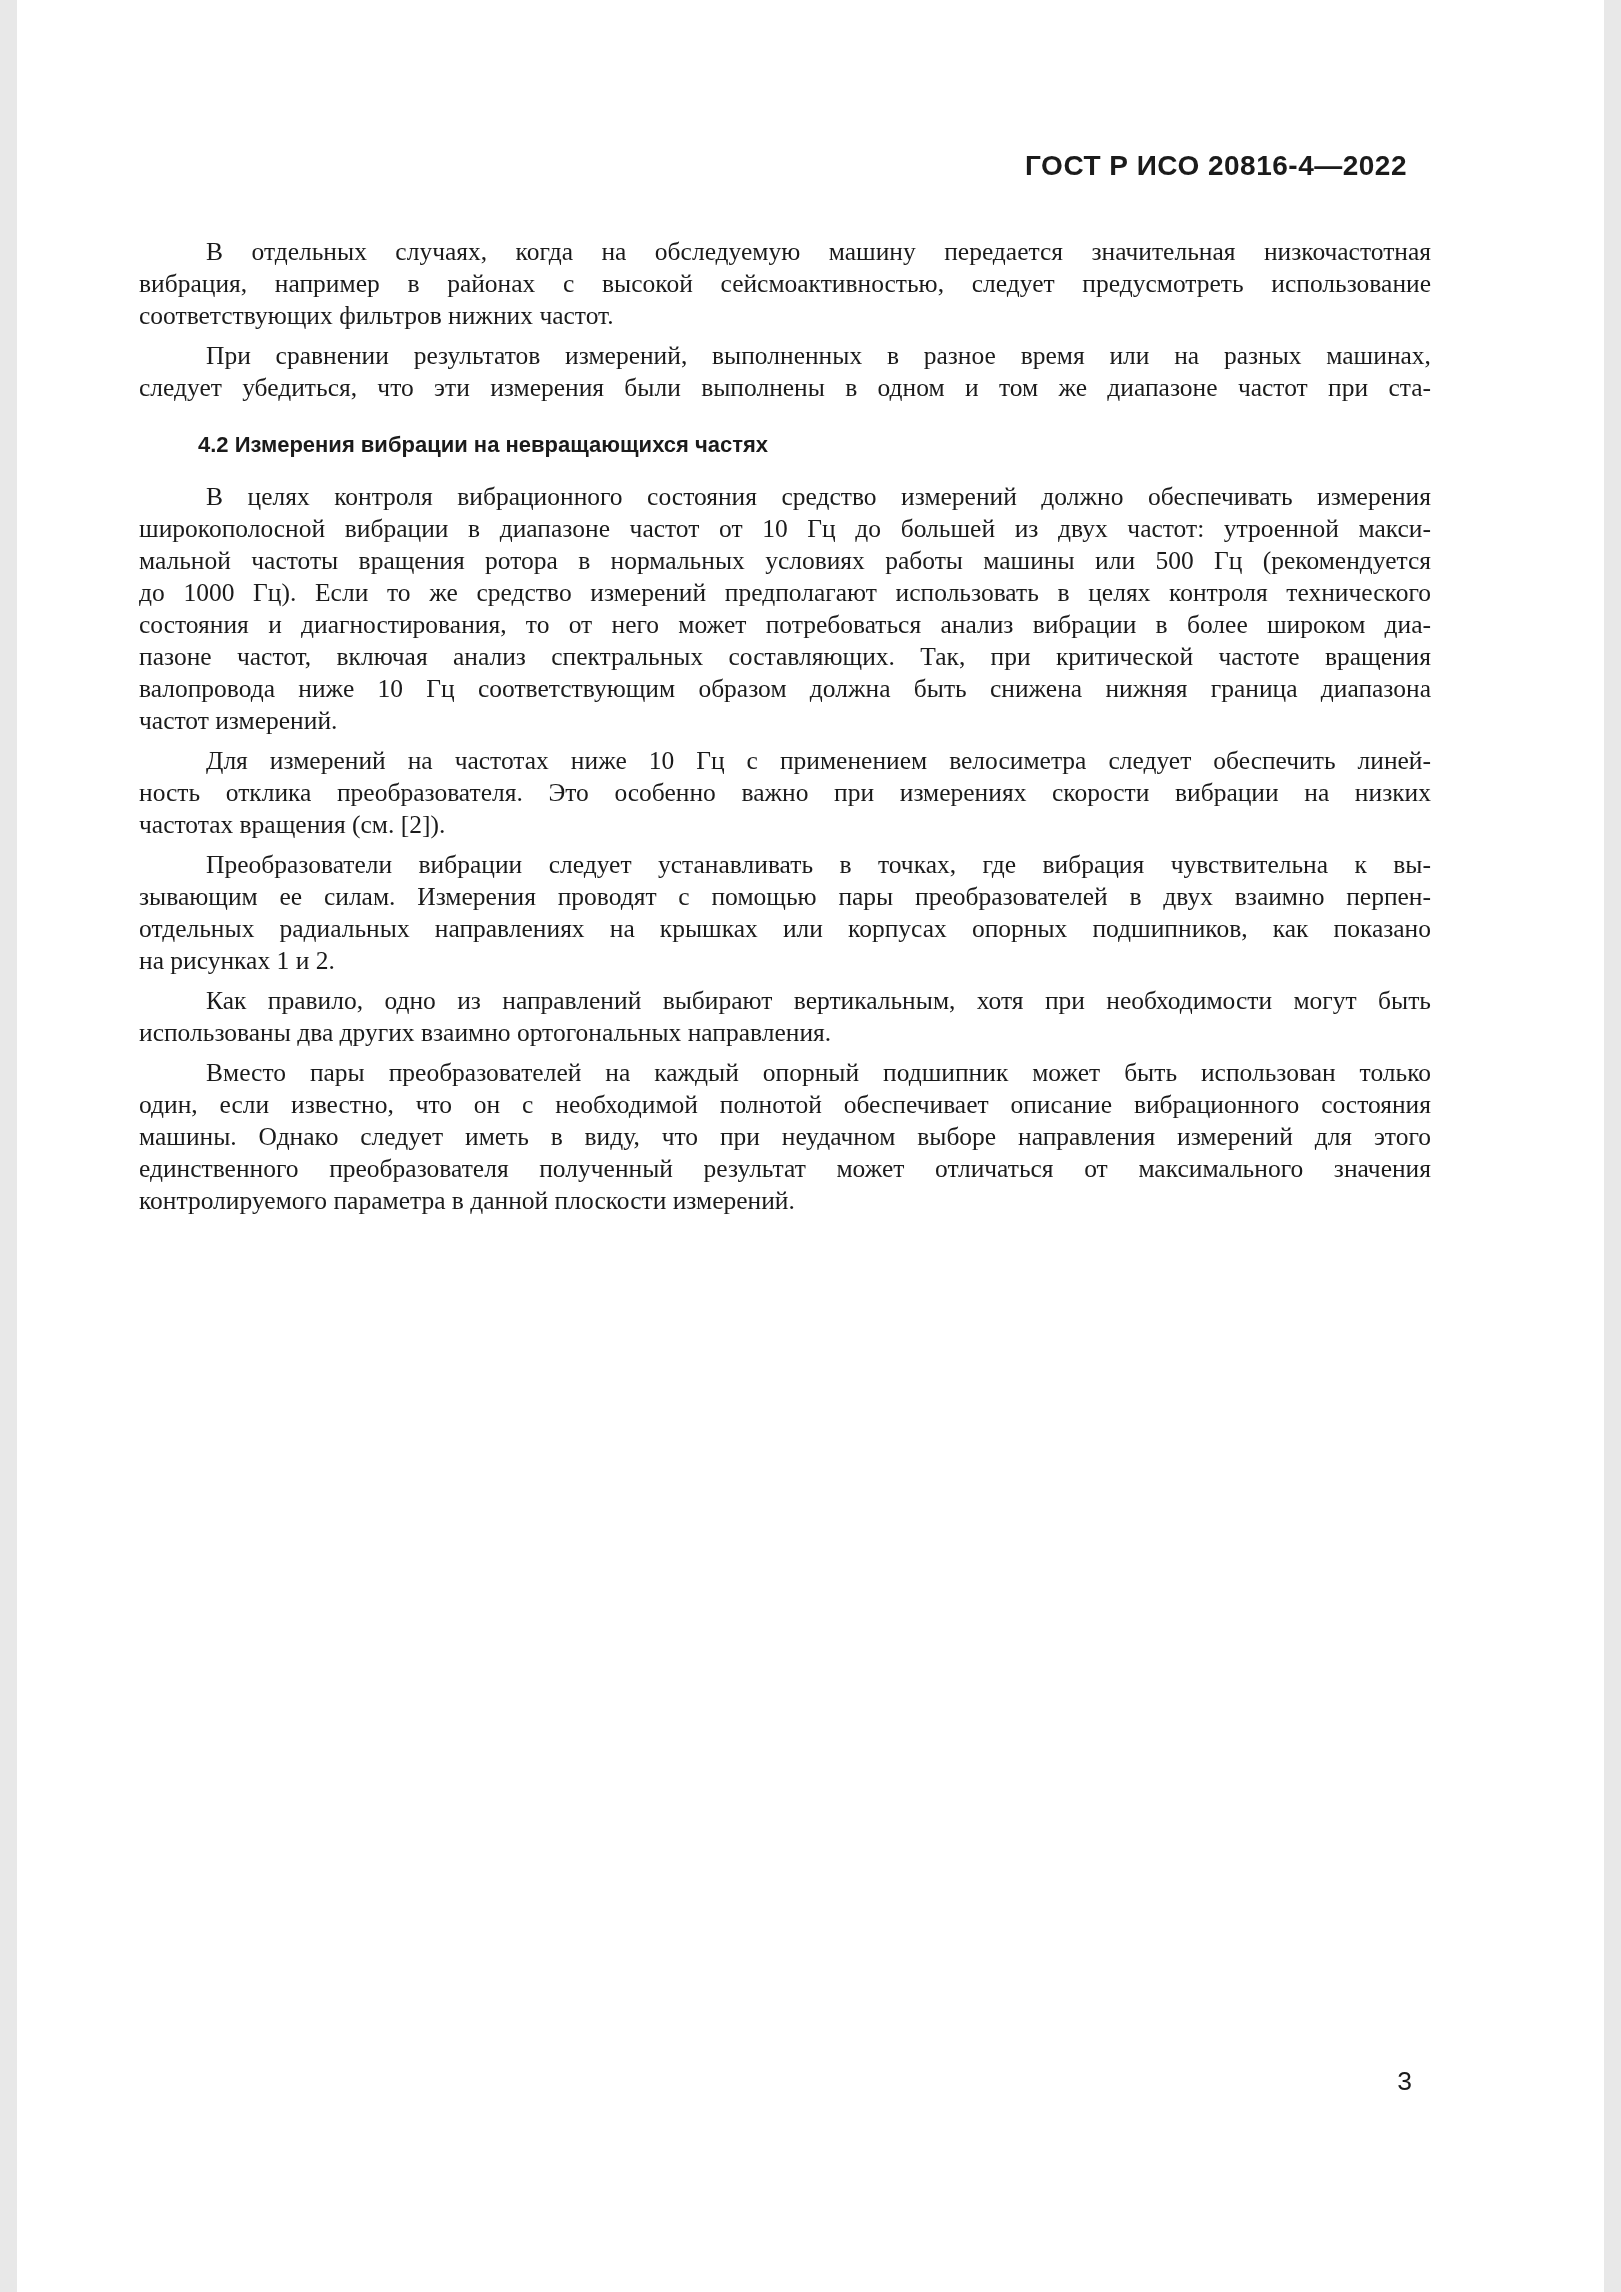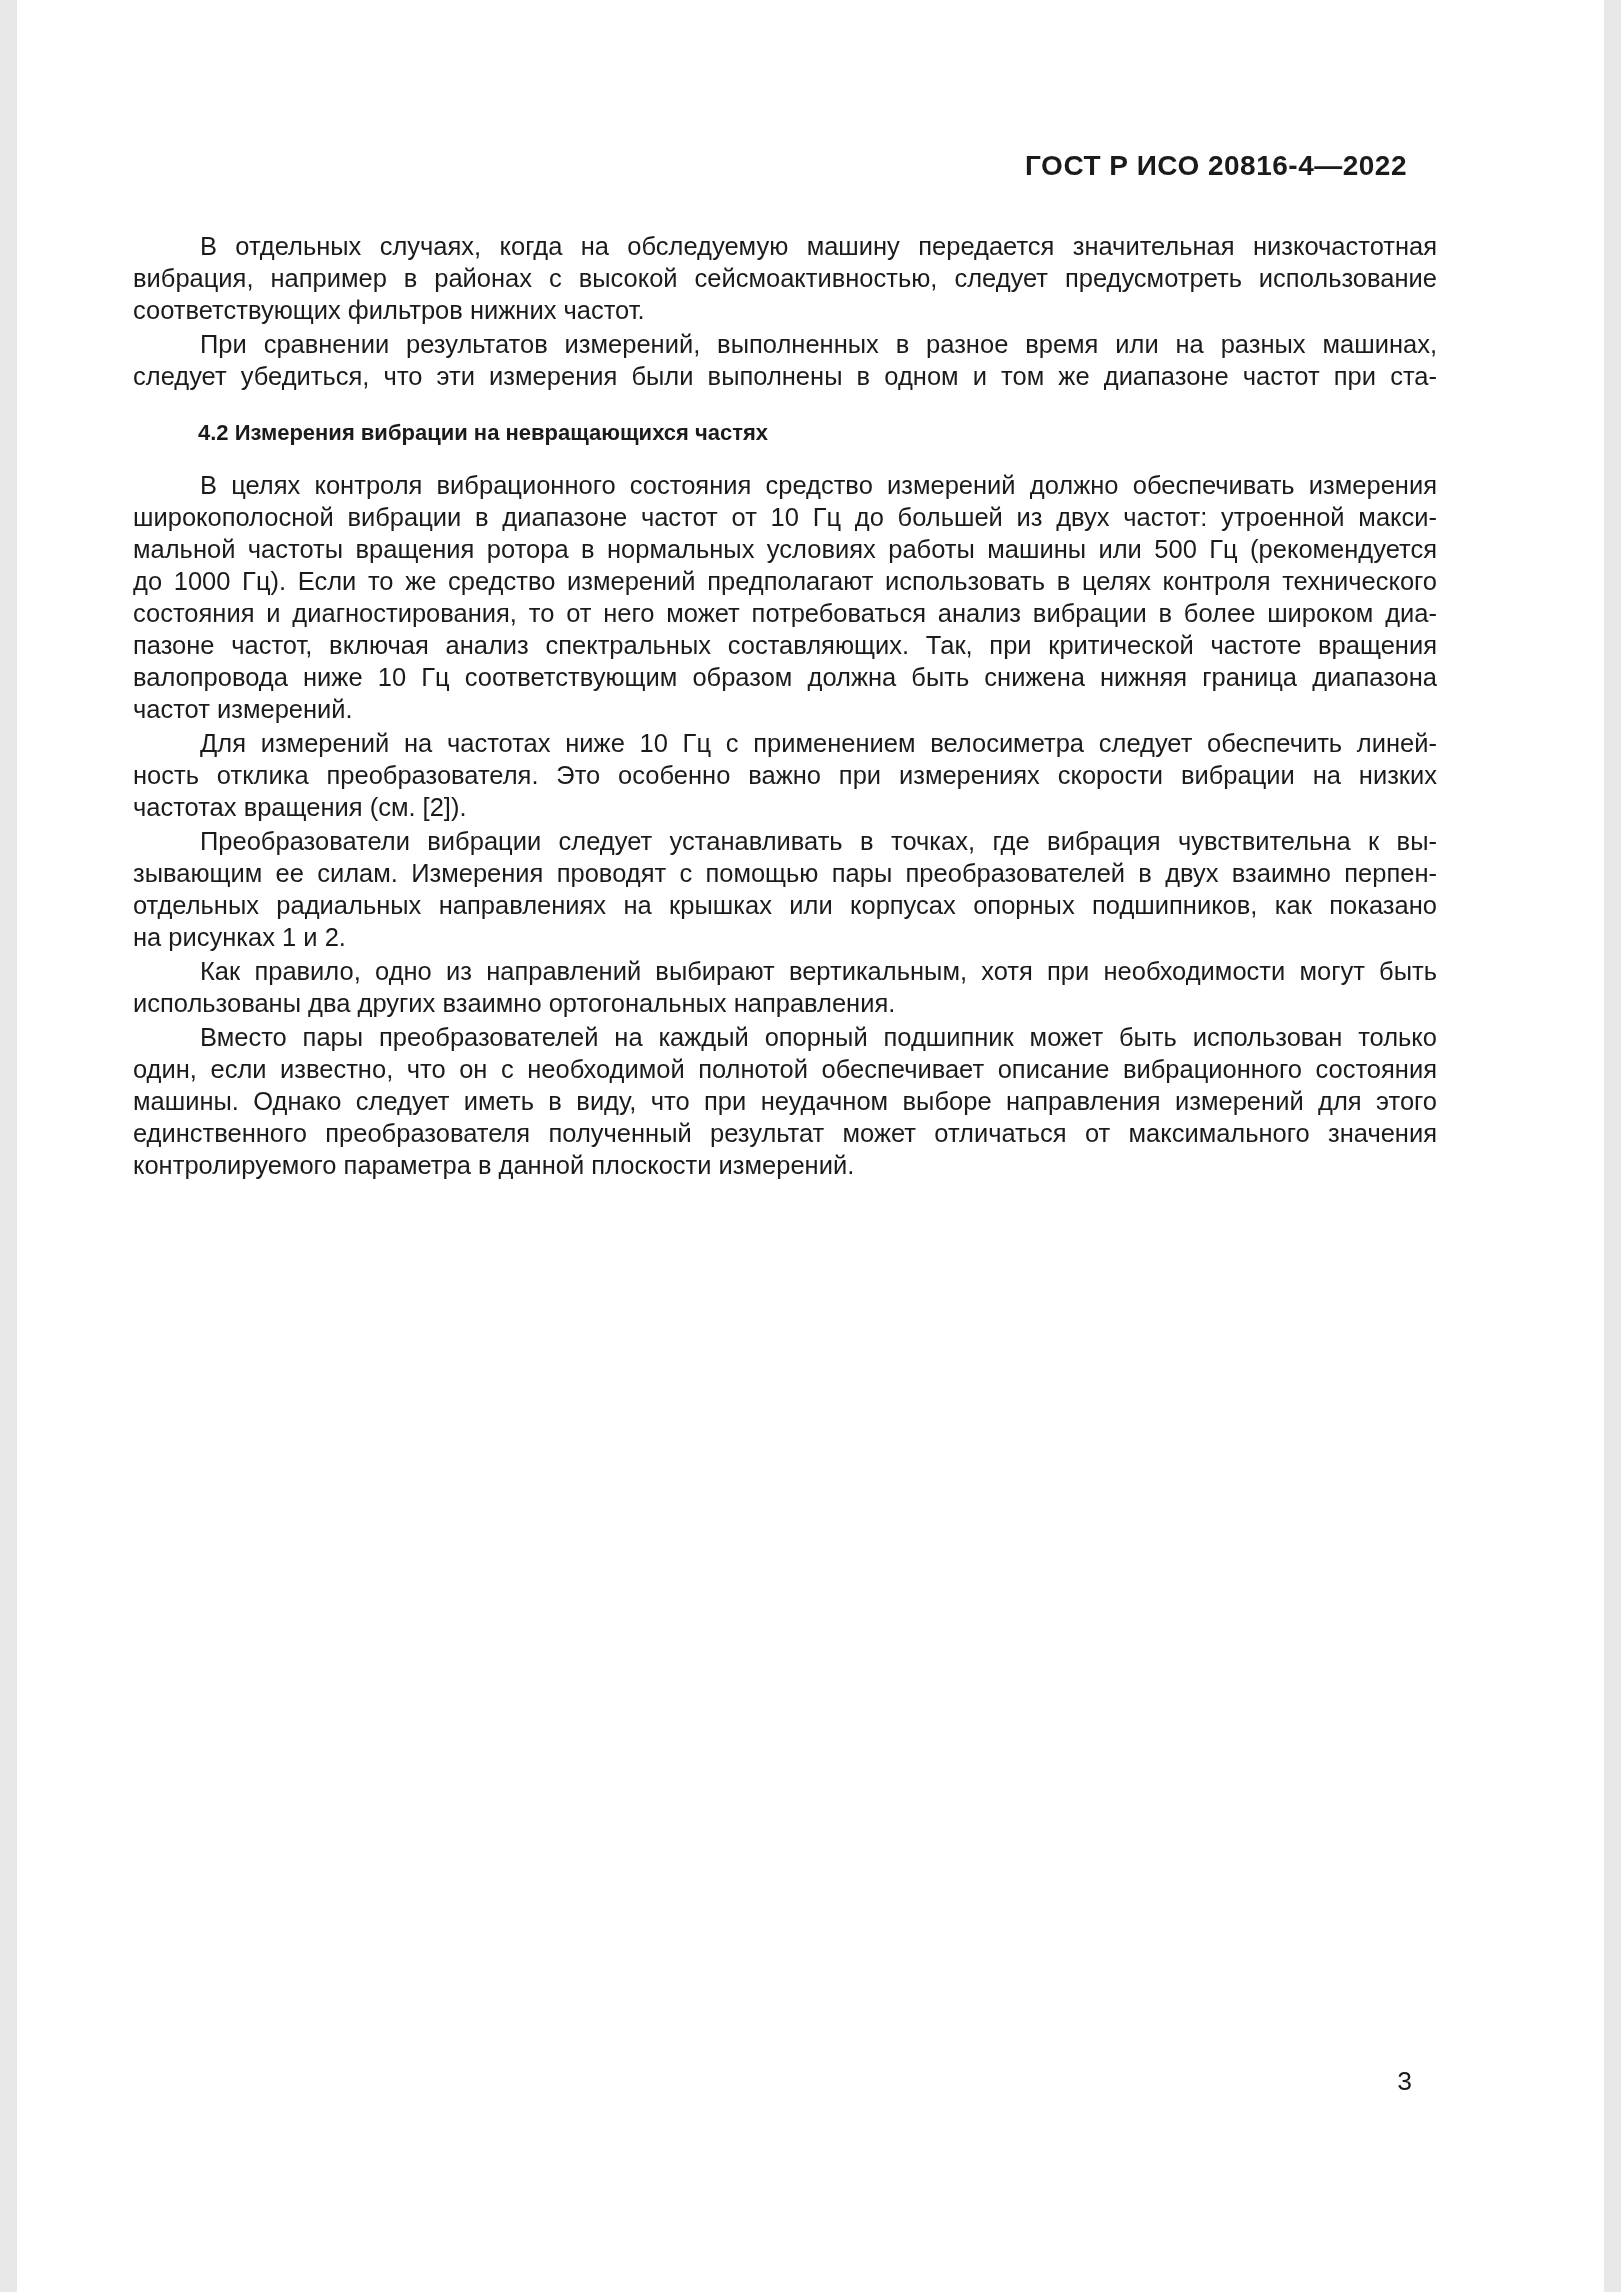--- a/index.html
+++ b/index.html
@@ -23,21 +23,21 @@
     white-space: nowrap;
   }
   .doc-body {
     position: absolute;
     left: 114px;
     top: 228px;
     width: 1308px;
     font-size: 25.5px;
     line-height: 32px;
   }
-  .paragraph { margin: 2px; }
+  .paragraph { margin: 8px; font-family: Liberation Serif, serif; }
   .para-line {
     text-align: justify;
     text-align-last: justify;
     white-space: normal;
   }
   .para-line.first { padding-left: 67px; }
   .para-line.last  { text-align: right; text-align-last: left; }
   .section-heading {
     font-weight: bold;
     font-size: 22px;

